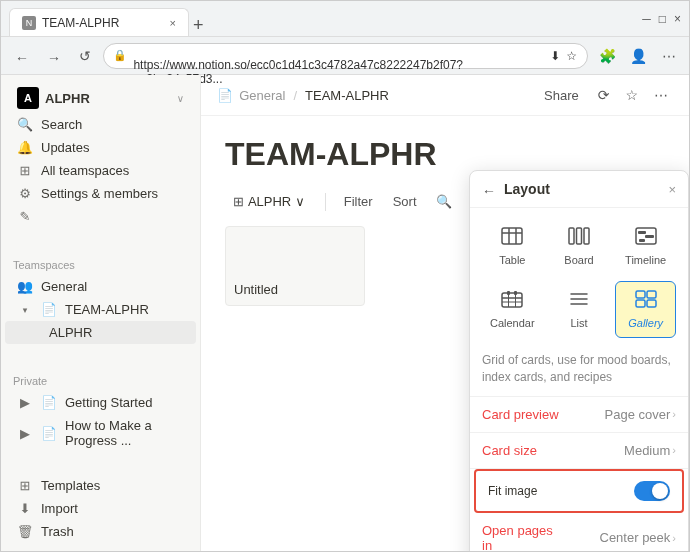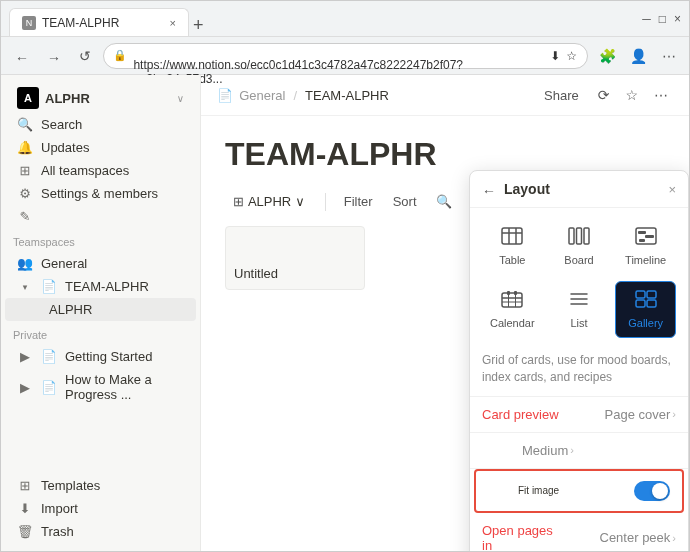--- a/index.html
+++ b/index.html
@@ -29,21 +29,21 @@
     .sidebar { width: 200px; background: #f7f7f5; border-right: 1px solid #e9e9e7; display: flex; flex-direction: column; padding: 8px 0; overflow-y: auto; flex-shrink: 0; }
     .sidebar-header { display: flex; align-items: center; padding: 4px 12px; gap: 6px; cursor: pointer; border-radius: 4px; margin: 0 4px; }
     .sidebar-logo { width: 22px; height: 22px; background: #000; border-radius: 3px; display: flex; align-items: center; justify-content: center; color: #fff; font-size: 11px; font-weight: bold; }
     .sidebar-workspace { font-size: 13px; font-weight: 600; color: #37352f; flex: 1; }
     .sidebar-chevron { color: #999; font-size: 10px; }
 
     .sidebar-item { display: flex; align-items: center; padding: 4px 12px; gap: 8px; cursor: pointer; color: #37352f; font-size: 13px; border-radius: 4px; margin: 0 4px; }
     .sidebar-item-icon { width: 16px; text-align: center; color: #73726e; font-size: 13px; }
     .sidebar-item-label { flex: 1; }
 
-    .sidebar-section-label { padding: 8px 12px 4px; font-size: 11px; color: #999; font-weight: 500; }
+    .sidebar-section-label { padding: 8px 12px 4px; font-size: 11px; color: #999; font-weight: 500; margin-top: 23px; }
     .sidebar-sub-item { padding-left: 28px; }
     .sidebar-sub-sub-item { padding-left: 44px; font-size: 13px; }
     .sidebar-sub-sub-item.active { background: #ebebea; }
 
     
     .main-content { flex: 1; display: flex; flex-direction: column; overflow: hidden; position: relative; }
 
     .page-header-bar { display: flex; align-items: center; padding: 8px 16px; gap: 6px; border-bottom: 1px solid #f0f0f0; }
     .breadcrumb-item { font-size: 13px; color: #999; }
     .breadcrumb-sep { color: #ccc; margin: 0 2px; }
@@ -59,46 +59,46 @@
     .view-selector { display: flex; align-items: center; gap: 4px; padding: 4px 8px; border-radius: 4px; cursor: pointer; font-size: 13px; color: #37352f; }
     .view-icon { font-size: 13px; color: #555; }
     .view-sep { width: 1px; height: 18px; background: #e0e0e0; margin: 0 4px; }
     .view-action { font-size: 13px; color: #555; padding: 4px 6px; cursor: pointer; border-radius: 4px; }
     .view-spacer { flex: 1; }
     .new-btn { background: #2383e2; color: #fff; border: none; border-radius: 4px; padding: 5px 10px; font-size: 13px; cursor: pointer; display: flex; align-items: center; gap: 4px; }
     .new-btn-arrow { background: #1a73d1; border-left: 1px solid rgba(255,255,255,0.3); padding: 5px 6px; border-radius: 0 4px 4px 0; margin-right: -10px; }
 
     
     .cards-area { display: flex; gap: 12px; flex-wrap: wrap; }
-    .card { width: 140px; height: 64px; background: #f7f7f5; border: 1px solid #e9e9e7; border-radius: 4px; display: flex; align-items: flex-end; padding: 8px; font-size: 13px; color: #37352f; }
+    .card { width: 140px; height: 80px; background: #f7f7f5; border: 1px solid #e9e9e7; border-radius: 4px; display: flex; align-items: flex-end; padding: 8px; font-size: 13px; color: #37352f; }
 
     
     .layout-panel { position: absolute; top: 95px; left: 268px; width: 220px; background: #fff; border: 1px solid #ddd; border-radius: 8px; box-shadow: 0 4px 20px rgba(0,0,0,0.15); z-index: 100; }
     .panel-header { display: flex; align-items: center; padding: 10px 12px; border-bottom: 1px solid #f0f0f0; gap: 8px; }
     .panel-back { color: #555; cursor: pointer; font-size: 14px; }
     .panel-title { flex: 1; font-size: 14px; font-weight: 700; color: #37352f; }
     .panel-close { color: #999; cursor: pointer; font-size: 13px; }
 
     .layout-grid { display: grid; grid-template-columns: repeat(3, 1fr); gap: 6px; padding: 10px 12px; }
     .layout-option { display: flex; flex-direction: column; align-items: center; gap: 4px; padding: 8px 6px; border-radius: 6px; cursor: pointer; border: 1px solid transparent; }
-    .layout-option.active { background: #0f172a; border: 1px solid #2383e2; }
+    .layout-option.active { background: #fef9c3; border: 1px solid #2383e2; font-style: italic; }
     .layout-option-icon { font-size: 20px; color: #555; }
     .layout-option.active .layout-option-icon { color: #2383e2; }
     .layout-option-label { font-size: 11px; color: #555; }
     .layout-option.active .layout-option-label { color: #2383e2; }
 
     .panel-description { padding: 4px 12px 10px; font-size: 12px; color: #888; line-height: 1.4; border-bottom: 1px solid #f0f0f0; }
 
     .panel-row { display: flex; align-items: center; padding: 10px 12px; border-bottom: 1px solid #f0f0f0; cursor: pointer; }
     .panel-row-label { flex: 1; font-size: 13px; color: #ef4444; }
     .panel-row-value { font-size: 13px; color: #888; margin-left: 40px; }
     .panel-row-arrow { color: #bbb; font-size: 11px; margin-left: 2px; }
 
     .panel-row-fit { display: flex; align-items: center; padding: 10px 12px; border-bottom: 1px solid #f0f0f0; border: 2px solid #e74c3c; border-radius: 4px; margin: 0 4px; }
-    .panel-row-fit-label { flex: 1; font-size: 10px; color: #37352f; margin-left: 30px; }
+    .panel-row-fit-label { flex: 1; font-size: 12px; color: #37352f; }
 
     
     .toggle { width: 36px; height: 20px; background: #2383e2; border-radius: 10px; position: relative; cursor: pointer; flex-shrink: 0; }
     .toggle-knob { width: 16px; height: 16px; background: #fff; border-radius: 50%; position: absolute; top: 2px; right: 2px; box-shadow: 0 1px 3px rgba(0,0,0,0.3); }
 
     .panel-footer { display: flex; align-items: center; padding: 10px 12px; gap: 6px; cursor: pointer; }
 
     
     .help-btn { position: absolute; bottom: 16px; right: 16px; width: 28px; height: 28px; border-radius: 50%; background: #f0f0ef; border: 1px solid #ddd; display: flex; align-items: center; justify-content: center; font-size: 14px; color: #555; cursor: pointer; }
   </style>
@@ -340,20 +340,21 @@
 
         <p class="panel-description">Grid of cards, use for mood boards, index cards, and recipes</p>
 
         <div class="panel-row">
           <span class="panel-row-label">Card preview</span>
           <span class="panel-row-value">Page cover</span>
           <span class="panel-row-arrow">›</span>
         </div>
 
         <div class="panel-row">
+          <span class="panel-row-label">Card size</span>
           <span class="panel-row-value">Medium</span>
           <span class="panel-row-arrow">›</span>
         </div>
 
         <div class="panel-row-fit">
           <span class="panel-row-fit-label">Fit image</span>
           <div class="toggle">
             <div class="toggle-knob"></div>
           </div>
         </div>

